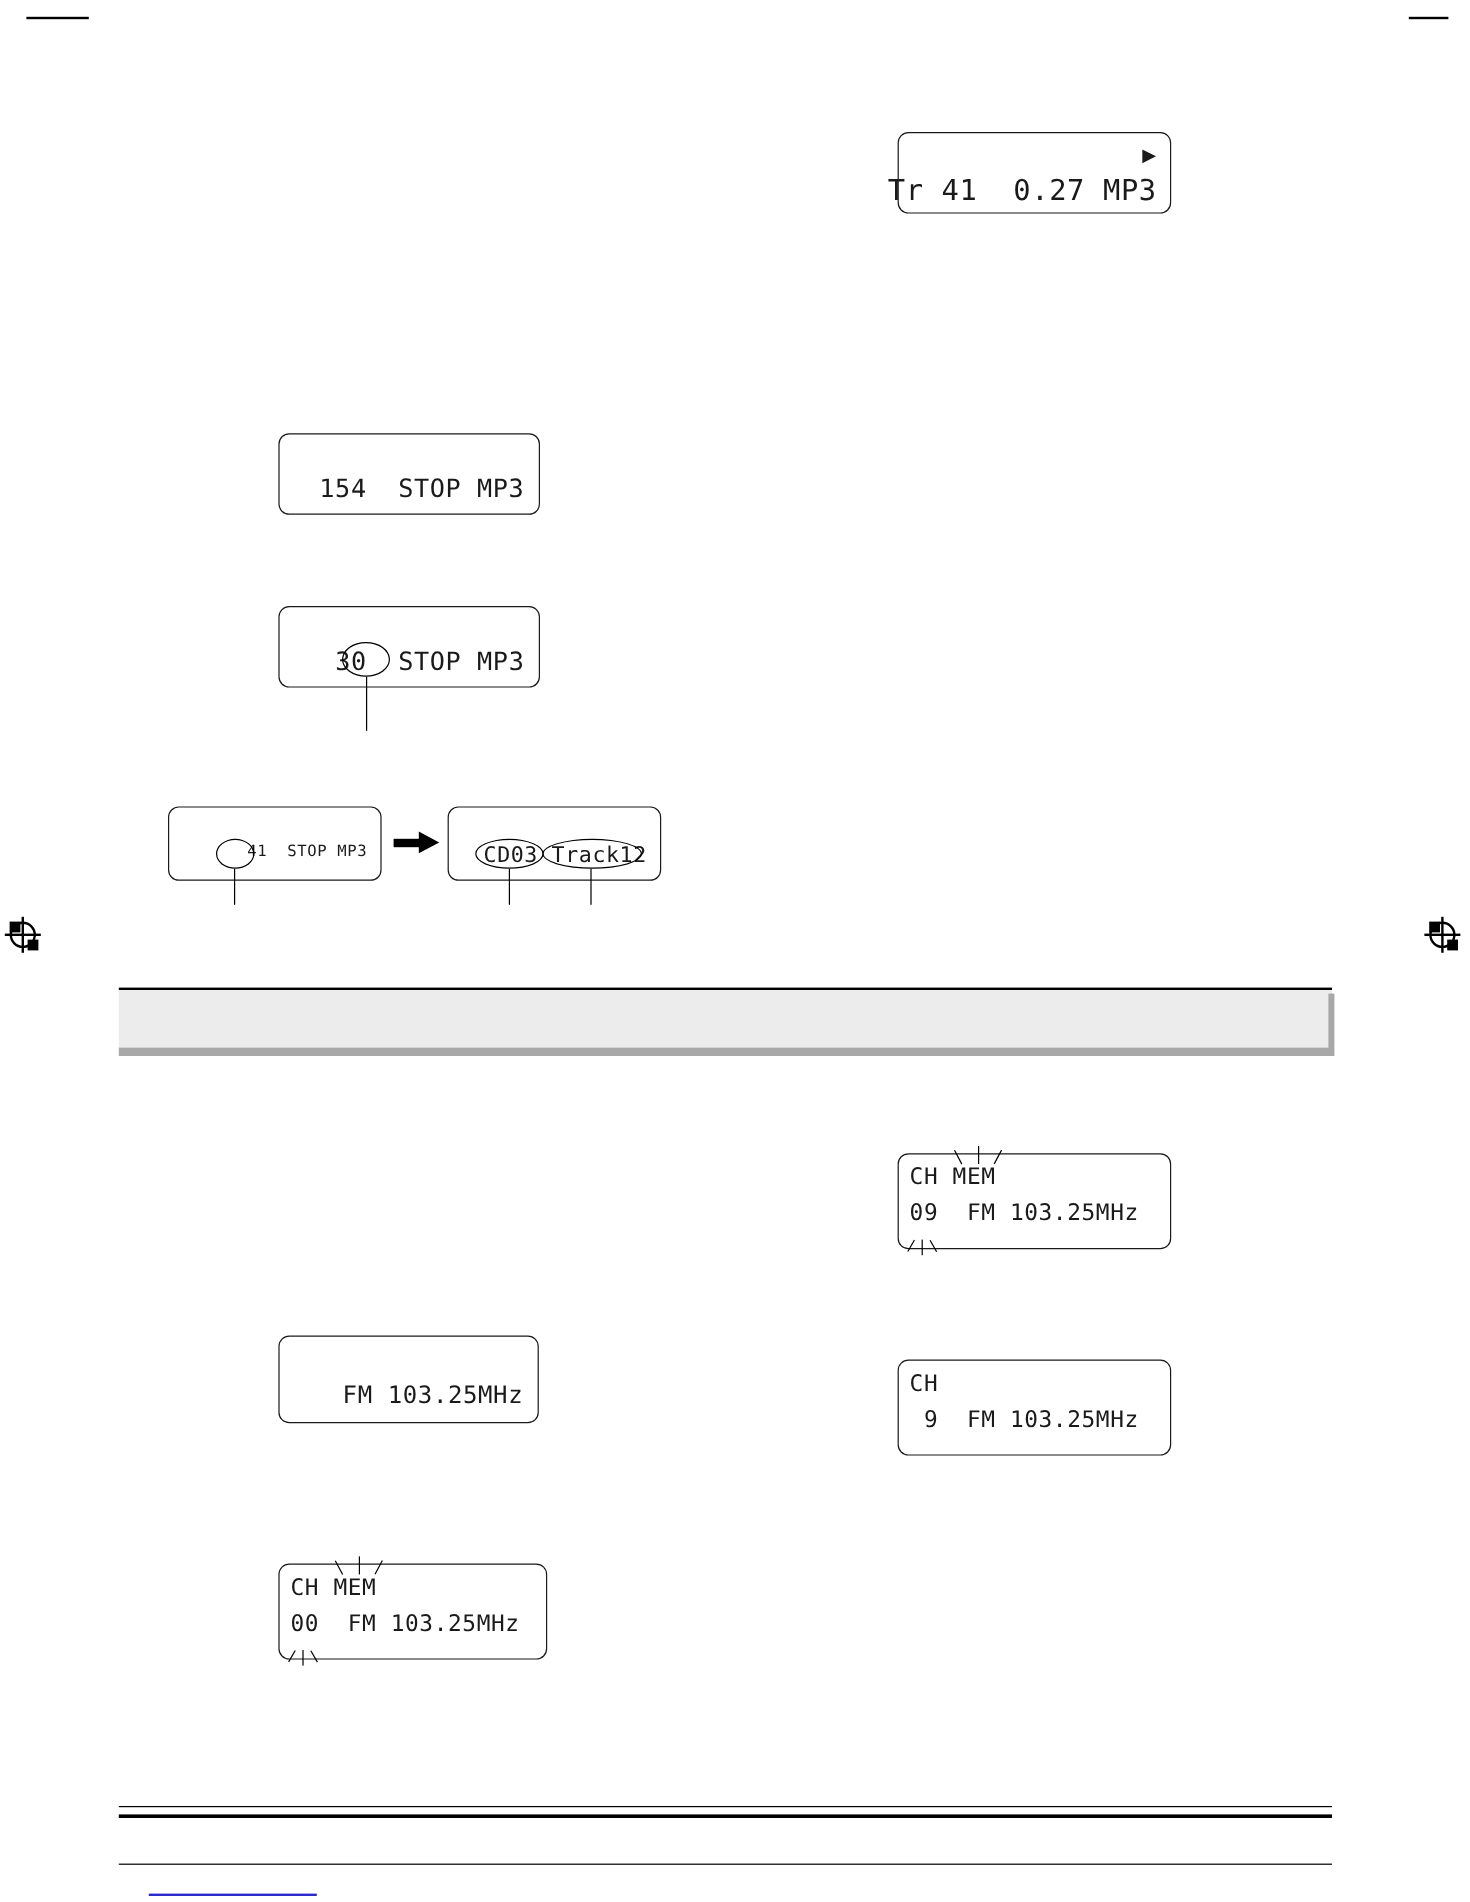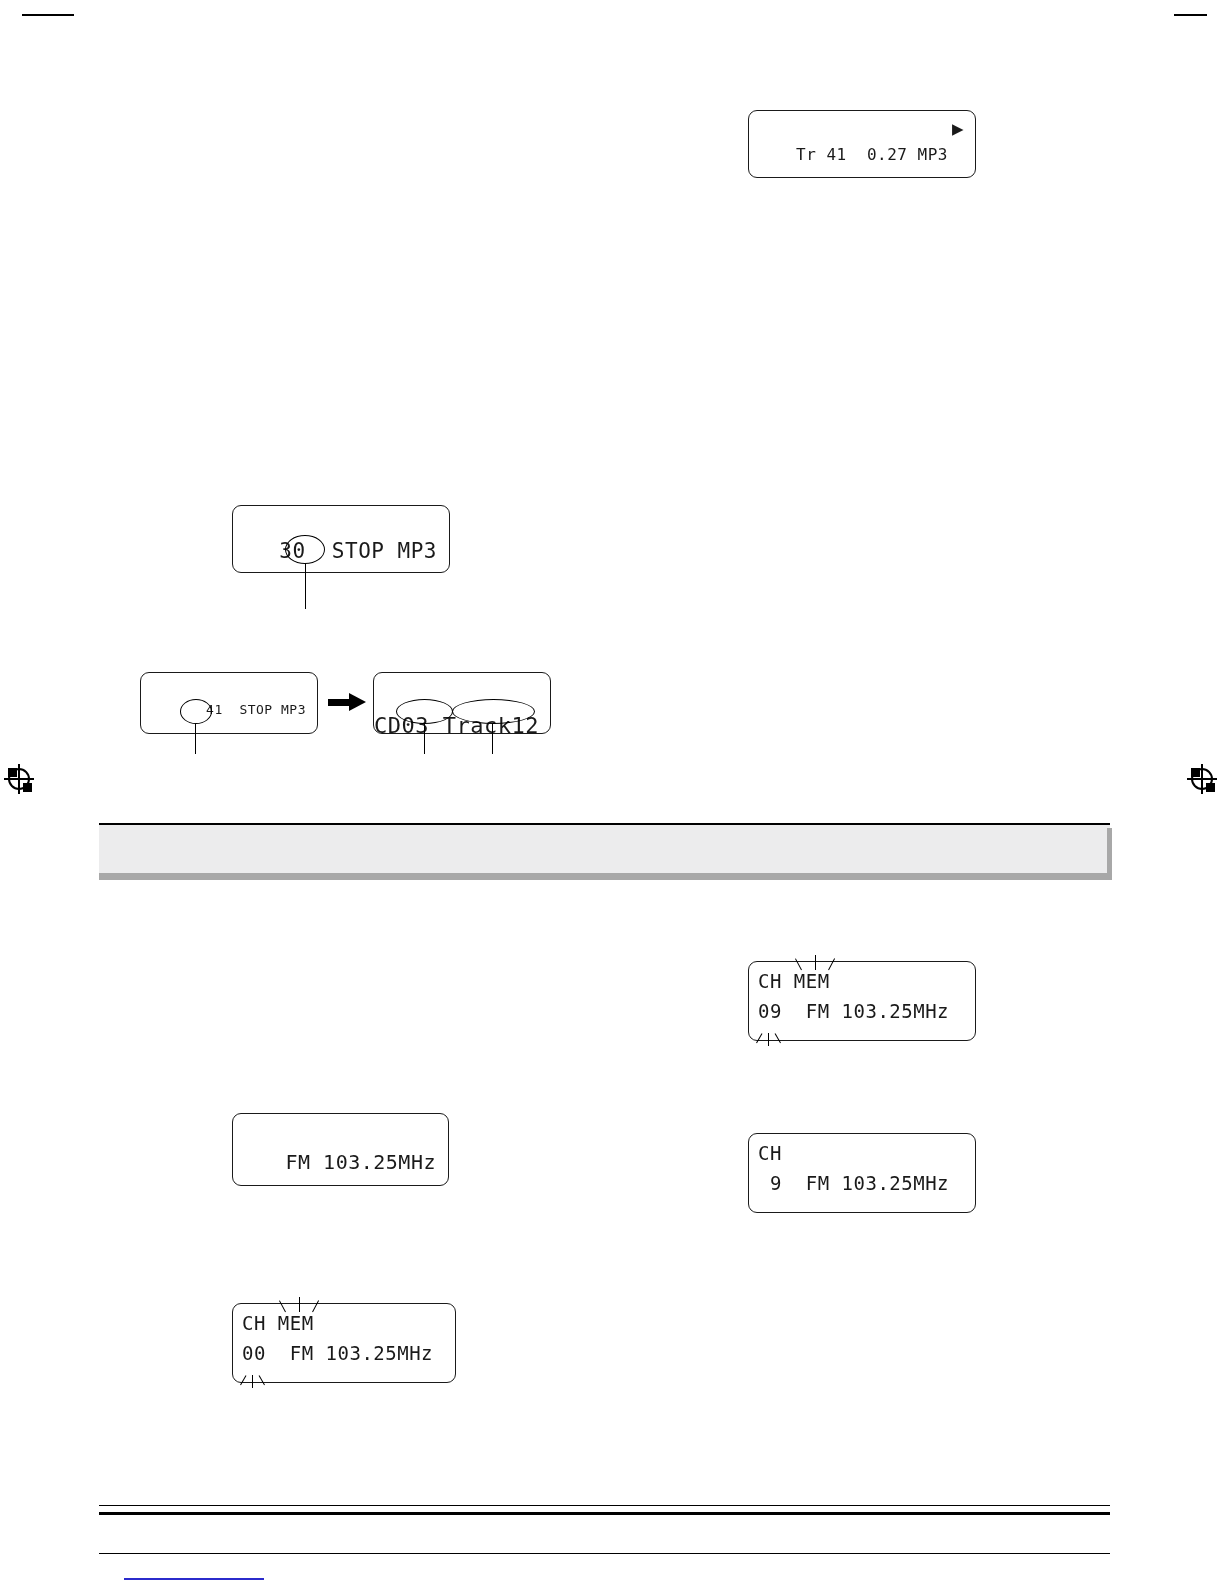--- a/index.html
+++ b/index.html
@@ -169,41 +169,44 @@
     <div class="quad" style="right:3px; bottom:3px;"></div>
   </div>
   <div class="reg-mark" style="left:1188px; top:765px;">
     <div class="ring"></div>
     <div class="quad" style="left:3px; top:3px;"></div>
     <div class="quad" style="right:3px; bottom:3px;"></div>
   </div>
 
   <div class="lcd" style="left:748px; top:110px; width:228px; height:68px;">
     <div class="line right play-glyph" style="top:9px; right:11px; font-size:15px;">▶</div>
-    <div class="line right" style="top:34px; right:27px; font-size:16px;">Tr 41  0.27 MP3</div>
-  </div>
-
+    <div class="line right" style="top:34px; right:11px; font-size:24px;">Tr 41  0.27 MP3</div>
+  </div>
+
+  <div class="lcd" style="left:232px; top:361px; width:218px; height:68px;">
+    <div class="line right" style="top:33px; right:12px; font-size:21px;">154  STOP MP3</div>
+  </div>
 
   <div class="lcd" style="left:232px; top:505px; width:218px; height:68px;">
     <div class="line right" style="top:33px; right:12px; font-size:21px;">30  STOP MP3</div>
   </div>
   <div class="oval" style="left:285px; top:535px; width:40px; height:29px;"></div>
   <div class="leader" style="left:305px; top:564px; height:45px;"></div>
 
   <div class="lcd" style="left:140px; top:672px; width:178px; height:62px;">
     <div class="line right" style="top:29px; right:11px; font-size:13px;">41  STOP MP3</div>
   </div>
   <div class="oval" style="left:180px; top:699px; width:32px; height:25px;"></div>
   <div class="leader" style="left:195px; top:724px; height:30px;"></div>
 
   <div class="arrow-shaft" style="left:328px; top:699px; width:22px;"></div>
   <div class="arrow-right" style="left:349px; top:693px;"></div>
 
   <div class="lcd" style="left:373px; top:672px; width:178px; height:62px;">
-    <div class="line right" style="top:40px; right:11px; font-size:22px;">CD03 Track12</div>
+    <div class="line right" style="top:29px; right:11px; font-size:18px;">CD03 Track12</div>
   </div>
   <div class="oval" style="left:396px; top:699px; width:57px; height:25px;"></div>
   <div class="oval" style="left:452px; top:699px; width:83px; height:25px;"></div>
   <div class="leader" style="left:424px; top:724px; height:30px;"></div>
   <div class="leader" style="left:492px; top:724px; height:30px;"></div>
 
   <div class="band" style="left:99px; top:825px; width:1011px; height:48px;">
     <div class="band-fill"></div>
   </div>
   <div class="band-top-rule" style="position:absolute; left:99px; top:823px; width:1011px; height:2.4px;"></div>

